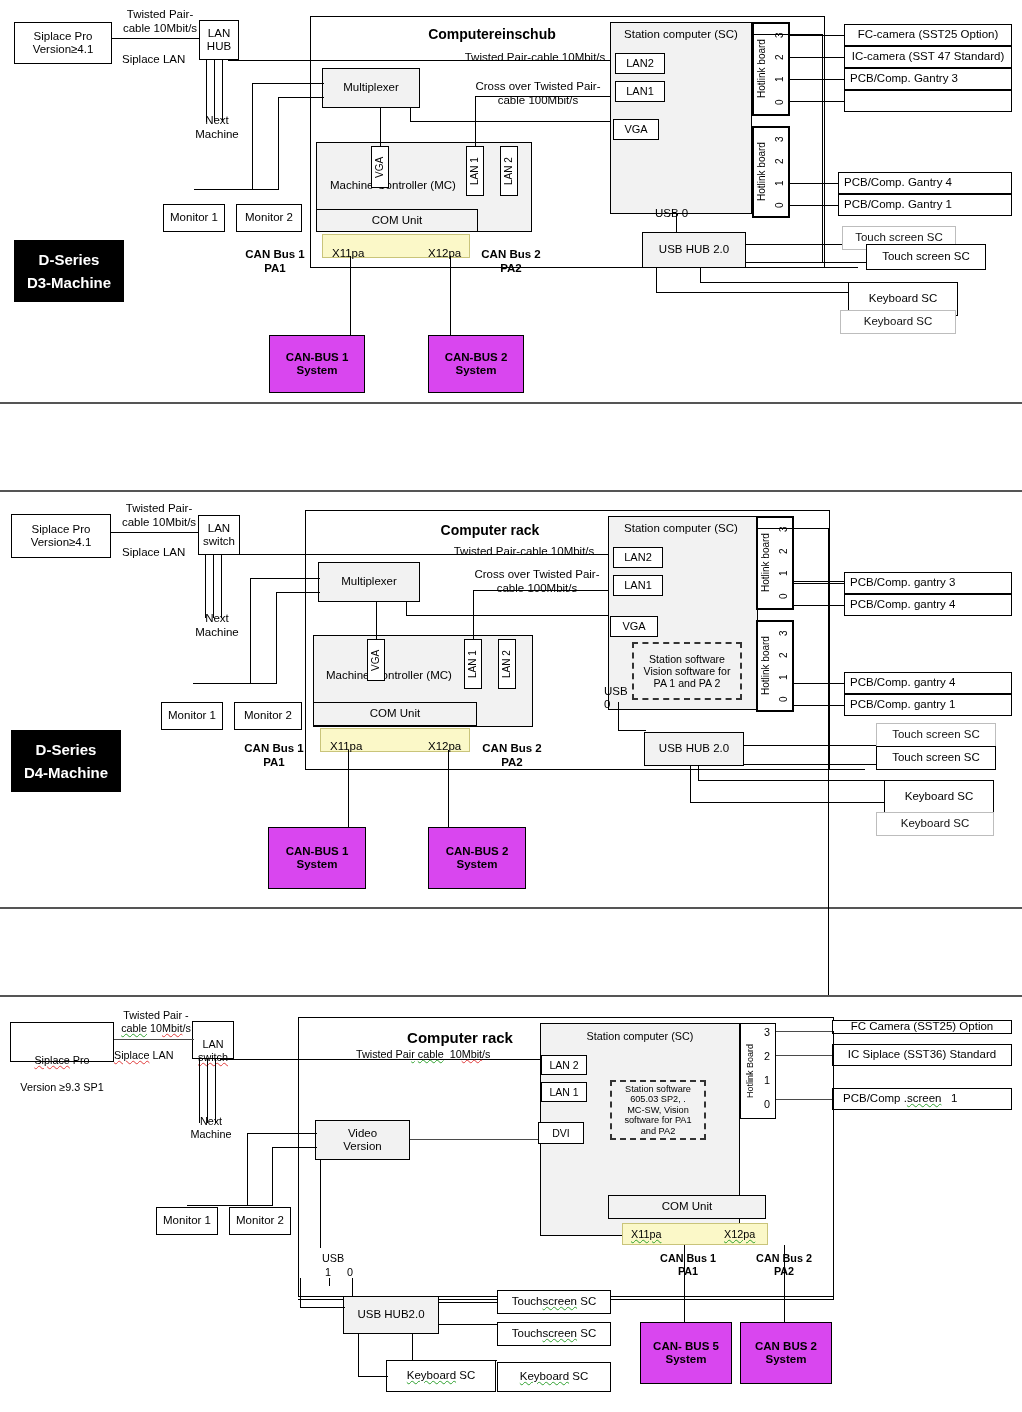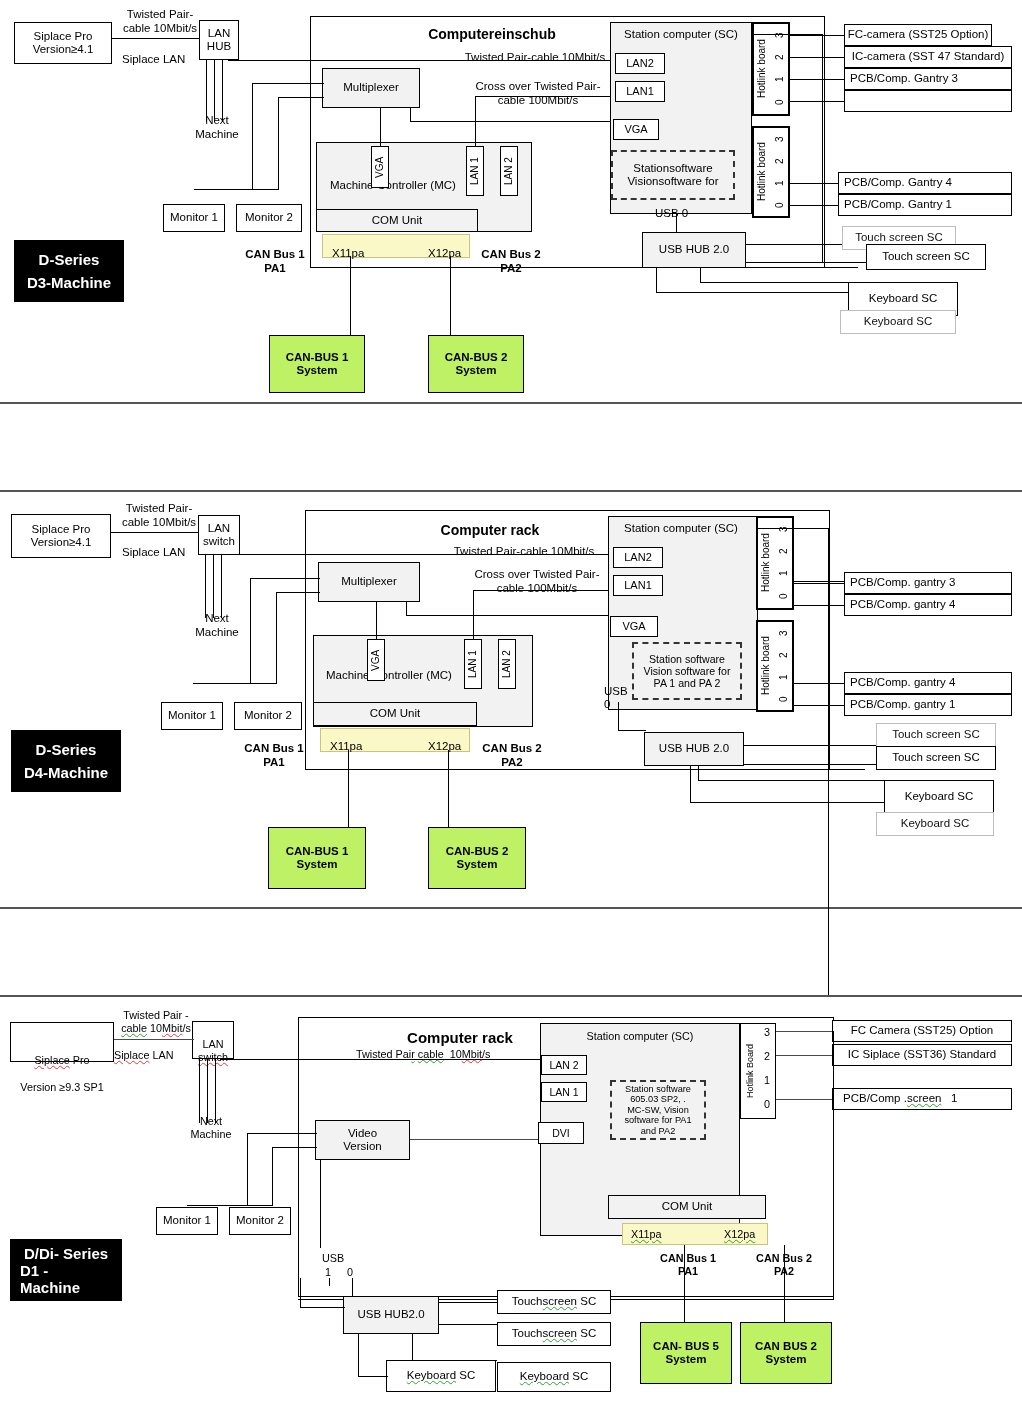--- a/index.html
+++ b/index.html
@@ -27,21 +27,21 @@
     background:#f2f2f2;
     display:flex; align-items:center; justify-content:center;
     text-align:center;
     font-size:11.5px;
     line-height:1.15;
     padding:1px 2px;
     white-space:pre-line;
   }
   .bx.white { background:#ffffff; }
   .bx.thick { border-width:2px; }
-  .bx.grey  { background:#bef264; }
+  .bx.grey  { background:#d946ef; }
   .bx.yellow{ background:#fbf8c8; border-color:#c9c47a; }
   .bx.dashed{ border:2px dashed #333; background:transparent; }
   .bx.ghost { border:1px solid #bdbdbd; background:#fff; color:#111; }
   .bx.hairline { border:1px solid #000; background:#fff; }
   .bx.plain { border:none; background:transparent; }
 
   .bx.left  { justify-content:flex-start; text-align:left; padding-left:5px; }
 
   
   .lbl { position:absolute; font-size:11.5px; line-height:1.18;
@@ -156,22 +156,20 @@
     <div class="bx grey" style="left:428px; top:335px; width:96px; height:58px; font-weight:bold;">CAN-BUS 2
 System</div>
 
     <div class="bx" style="left:610px; top:22px; width:142px; height:192px; display:block;"></div>
     <div class="lbl c" style="left:612px; top:28px; width:138px;">Station computer  (SC)</div>
 
     <div class="bx white" style="left:615px; top:53px; width:50px; height:21px; font-size:11px;">LAN2</div>
     <div class="bx white" style="left:615px; top:81px; width:50px; height:21px; font-size:11px;">LAN1</div>
     <div class="bx white" style="left:613px; top:119px; width:46px; height:21px; font-size:11px;">VGA</div>
 
-    <div class="bx dashed" style="left:611px; top:150px; width:124px; height:50px;">Stationsoftware
-Visionsoftware for</div>
     <div class="lbl" style="left:655px; top:207px;">USB 0</div>
 
     <div class="bx white thick" style="left:752px; top:22px; width:38px; height:94px; display:block;"></div>
     <div class="bx plain vert" style="left:753px; top:24px; width:17px; height:90px; font-size:10px;">Hotlink board</div>
     <div class="bx plain vert" style="left:772px; top:24px; width:16px; height:22px; font-size:10px;">3</div>
     <div class="bx plain vert" style="left:772px; top:46px; width:16px; height:22px; font-size:10px;">2</div>
     <div class="bx plain vert" style="left:772px; top:68px; width:16px; height:22px; font-size:10px;">1</div>
     <div class="bx plain vert" style="left:772px; top:90px; width:16px; height:24px; font-size:10px;">0</div>
 
     <div class="bx white thick" style="left:752px; top:126px; width:38px; height:92px; display:block;"></div>
@@ -181,21 +179,21 @@
     <div class="bx plain vert" style="left:772px; top:172px; width:16px; height:22px; font-size:10px;">1</div>
     <div class="bx plain vert" style="left:772px; top:194px; width:16px; height:22px; font-size:10px;">0</div>
 
     <div class="ln h" style="left:790px; top:35px; width:54px;"></div>
     <div class="ln h" style="left:790px; top:57px; width:54px;"></div>
     <div class="ln h" style="left:790px; top:79px; width:54px;"></div>
     <div class="ln h" style="left:790px; top:101px; width:54px;"></div>
     <div class="ln h" style="left:790px; top:183px; width:54px;"></div>
     <div class="ln h" style="left:790px; top:205px; width:54px;"></div>
 
-    <div class="bx white" style="left:844px; top:24px; width:148px; height:22px;">FC-camera (SST25 Option)</div>
+    <div class="bx white" style="left:844px; top:24px; width:168px; height:22px;">FC-camera (SST25 Option)</div>
     <div class="bx white" style="left:844px; top:46px; width:168px; height:22px;">IC-camera (SST 47 Standard)</div>
     <div class="bx white left" style="left:844px; top:68px; width:168px; height:22px;">PCB/Comp. Gantry 3</div>
     <div class="bx white" style="left:844px; top:90px; width:168px; height:22px;"></div>
 
     <div class="bx white left" style="left:838px; top:172px; width:174px; height:22px;">PCB/Comp. Gantry 4</div>
     <div class="bx white left" style="left:838px; top:194px; width:174px; height:22px;">PCB/Comp. Gantry 1</div>
 
     <div class="ln v" style="left:676px; top:214px; height:18px;"></div>
     <div class="bx" style="left:642px; top:232px; width:104px; height:36px;">USB HUB 2.0</div>
 
@@ -454,21 +452,21 @@
     <div class="bx plain vert" style="left: 741px; top: 28px; width: 18px; height: 92px; font-size: 9px;">Hotlink Board</div>
     <div class="lbl small" style="left: 764px; top: 29px;">3</div>
     <div class="lbl small" style="left: 764px; top: 53px;">2</div>
     <div class="lbl small" style="left: 764px; top: 77px;">1</div>
     <div class="lbl small" style="left: 764px; top: 101px;">0</div>
 
     <div class="ln h g" style="left: 776px; top: 34px; width: 56px;"></div>
     <div class="ln h g" style="left: 776px; top: 58px; width: 56px;"></div>
     <div class="ln h g" style="left: 776px; top: 102px; width: 56px;"></div>
 
-    <div class="bx white" style="left: 832px; top: 23px; width: 180px; height: 22px;">FC Camera (SST25) Option</div>
+    <div class="bx white" style="left: 832px; top: 23px; width: 180px; height: 14px;">FC Camera (SST25) Option</div>
     <div class="bx white" style="left: 832px; top: 47px; width: 180px; height: 22px;">IC Siplace (SST36) Standard</div>
     <div class="bx white left" style="left: 832px; top: 91px; width: 180px; height: 22px; padding-left: 10px;">PCB/Comp . <span class="sq-g">screen</span>&nbsp;&nbsp; 1</div>
 
     <div class="ln v" style="left: 833px; top: 34px; height: 268px;"></div>
     <div class="ln h" style="left: 298px; top: 302px; width: 536px;"></div>
 
     <div class="ln v" style="left: 352px; top: 281px; height: 22px;"></div>
     <div class="ln v" style="left: 329px; top: 281px; height: 8px;"></div>
 
     <div class="bx" style="left: 343px; top: 299px; width: 96px; height: 38px;">USB HUB2.0</div>
@@ -480,18 +478,14 @@
 
     <div class="ln h" style="left: 439px; top: 305px; width: 58px;"></div>
     <div class="ln h" style="left: 439px; top: 327px; width: 58px;"></div>
     <div class="ln h" style="left: 412px; top: 363px; width: 85px;"></div>
     <div class="ln v" style="left: 412px; top: 337px; height: 26px;"></div>
     <div class="ln h" style="left: 358px; top: 379px; width: 30px;"></div>
     <div class="ln v" style="left: 358px; top: 337px; height: 42px;"></div>
     <div class="ln v" style="left: 300px; top: 281px; height: 30px;"></div>
     <div class="ln h" style="left: 300px; top: 310px; width: 45px;"></div>
 
-    <div class="tag" style="left: 10px; top: 242px; width: 112px; height: 62px;">
-      <span>D/Di- Series</span>
-      <span>D1 - Machine</span>
-    </div>
   </div>
 </div>
 
 </body></html>

